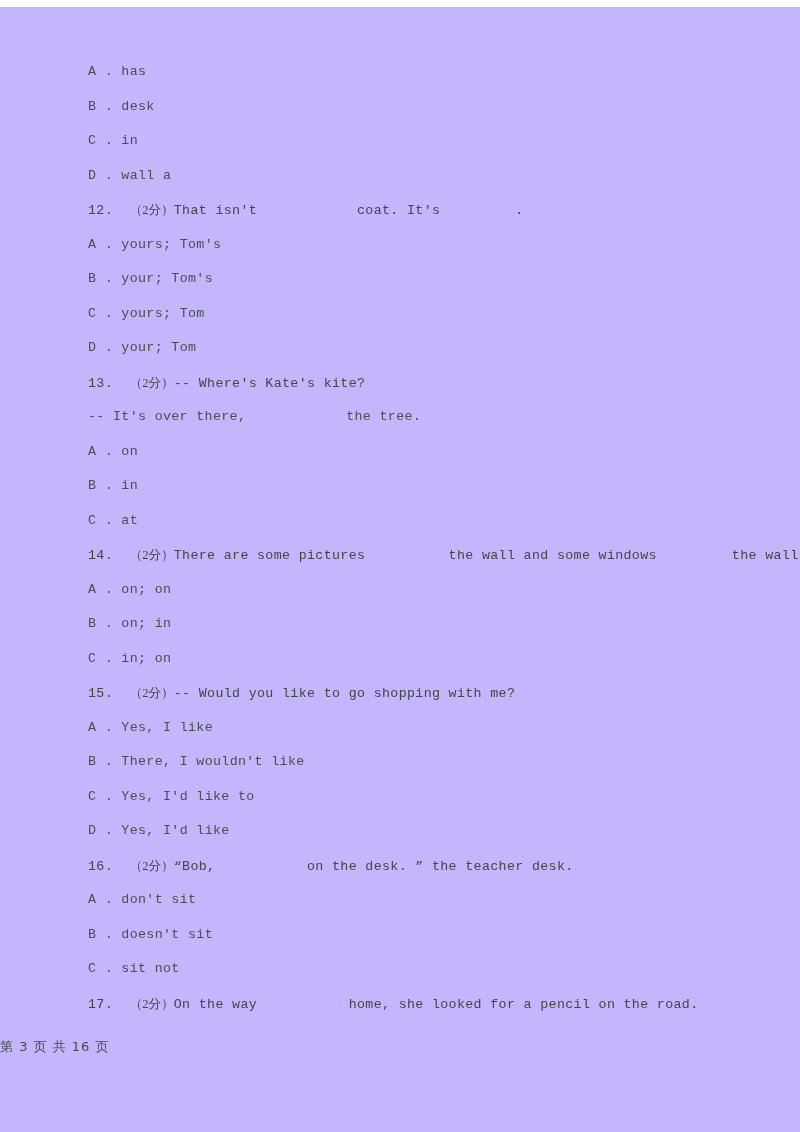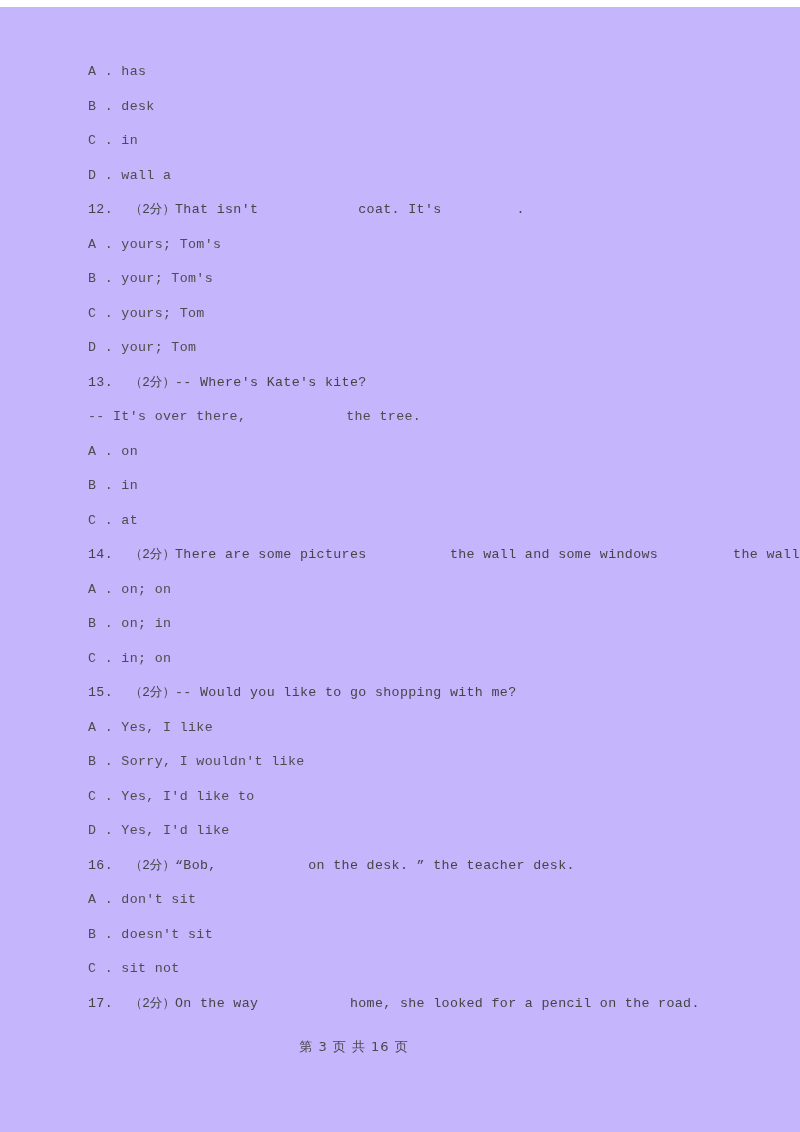--- a/index.html
+++ b/index.html
@@ -58,21 +58,21 @@
   .line.cont {
     color: #4d4d4d;
   }
 
   .qnum {
     display: inline;
   }
 
   .score {
     display: inline;
-    font-family: Liberation Mono, monospace;
+    font-family: Liberation Serif, serif;
     font-size: 12.6px;
     letter-spacing: 0;
   }
 
   .stemtext {
     display: inline;
   }
 
   .optlabel {
     display: inline;
@@ -81,21 +81,20 @@
   .opttext {
     display: inline;
   }
 
   
   #footer {
     position: absolute;
     left: 0;
     top: 1031px;
     width: 708px;
-    text-align: center;
     font-family: "DejaVu Sans", sans-serif;
     font-size: 13px;
     color: #4a4a4a;
     letter-spacing: 1px;
   }
 </style>
 </head>
 <body>
 
 <div id="page">
@@ -114,21 +113,21 @@
       <div class="line cont"><span class="stemtext">-- It's over there,            the tree.</span></div>
       <div class="line option"><span class="optlabel">A .</span> <span class="opttext">on</span></div>
       <div class="line option"><span class="optlabel">B .</span> <span class="opttext">in</span></div>
       <div class="line option"><span class="optlabel">C .</span> <span class="opttext">at</span></div>
       <div class="line stem"><span class="qnum">14.</span>  <span class="score">（2分）</span><span class="stemtext">There are some pictures          the wall and some windows         the wall.</span></div>
       <div class="line option"><span class="optlabel">A .</span> <span class="opttext">on; on</span></div>
       <div class="line option"><span class="optlabel">B .</span> <span class="opttext">on; in</span></div>
       <div class="line option"><span class="optlabel">C .</span> <span class="opttext">in; on</span></div>
       <div class="line stem"><span class="qnum">15.</span>  <span class="score">（2分）</span><span class="stemtext">-- Would you like to go shopping with me?</span></div>
       <div class="line option"><span class="optlabel">A .</span> <span class="opttext">Yes, I like</span></div>
-      <div class="line option"><span class="optlabel">B .</span> <span class="opttext">Sorry, I wouldn't like</span></div>
+      <div class="line option"><span class="optlabel">B .</span> <span class="opttext">There, I wouldn't like</span></div>
       <div class="line option"><span class="optlabel">C .</span> <span class="opttext">Yes, I'd like to</span></div>
       <div class="line option"><span class="optlabel">D .</span> <span class="opttext">Yes, I'd like</span></div>
       <div class="line stem"><span class="qnum">16.</span>  <span class="score">（2分）</span><span class="stemtext">“Bob,           on the desk. ” the teacher desk.</span></div>
       <div class="line option"><span class="optlabel">A .</span> <span class="opttext">don't sit</span></div>
       <div class="line option"><span class="optlabel">B .</span> <span class="opttext">doesn't sit</span></div>
       <div class="line option"><span class="optlabel">C .</span> <span class="opttext">sit not</span></div>
       <div class="line stem"><span class="qnum">17.</span>  <span class="score">（2分）</span><span class="stemtext">On the way           home, she looked for a pencil on the road.</span></div>
     </div>
 
   <div id="footer">第 3 页 共 16 页</div>

